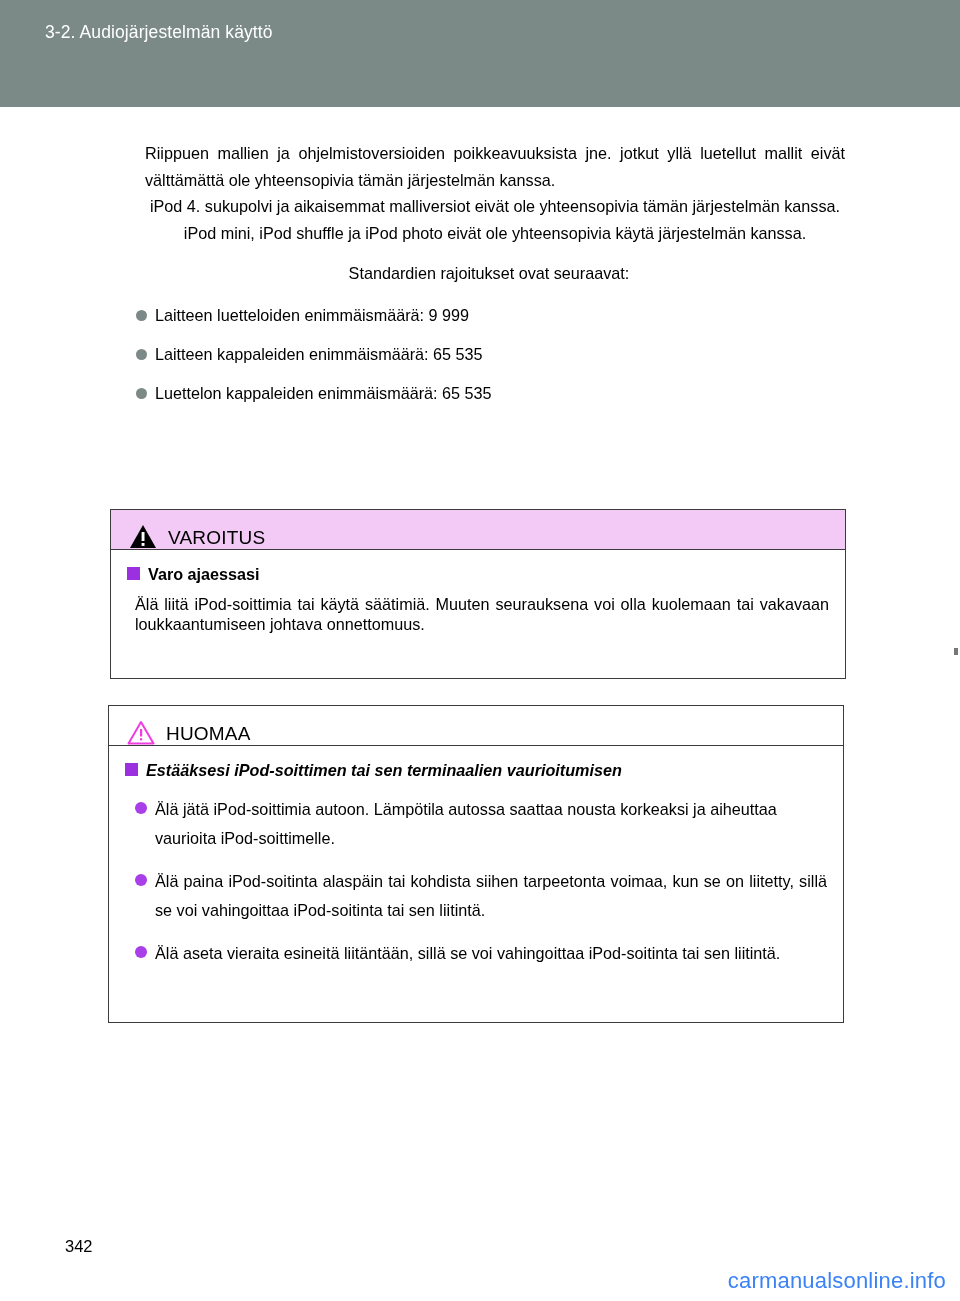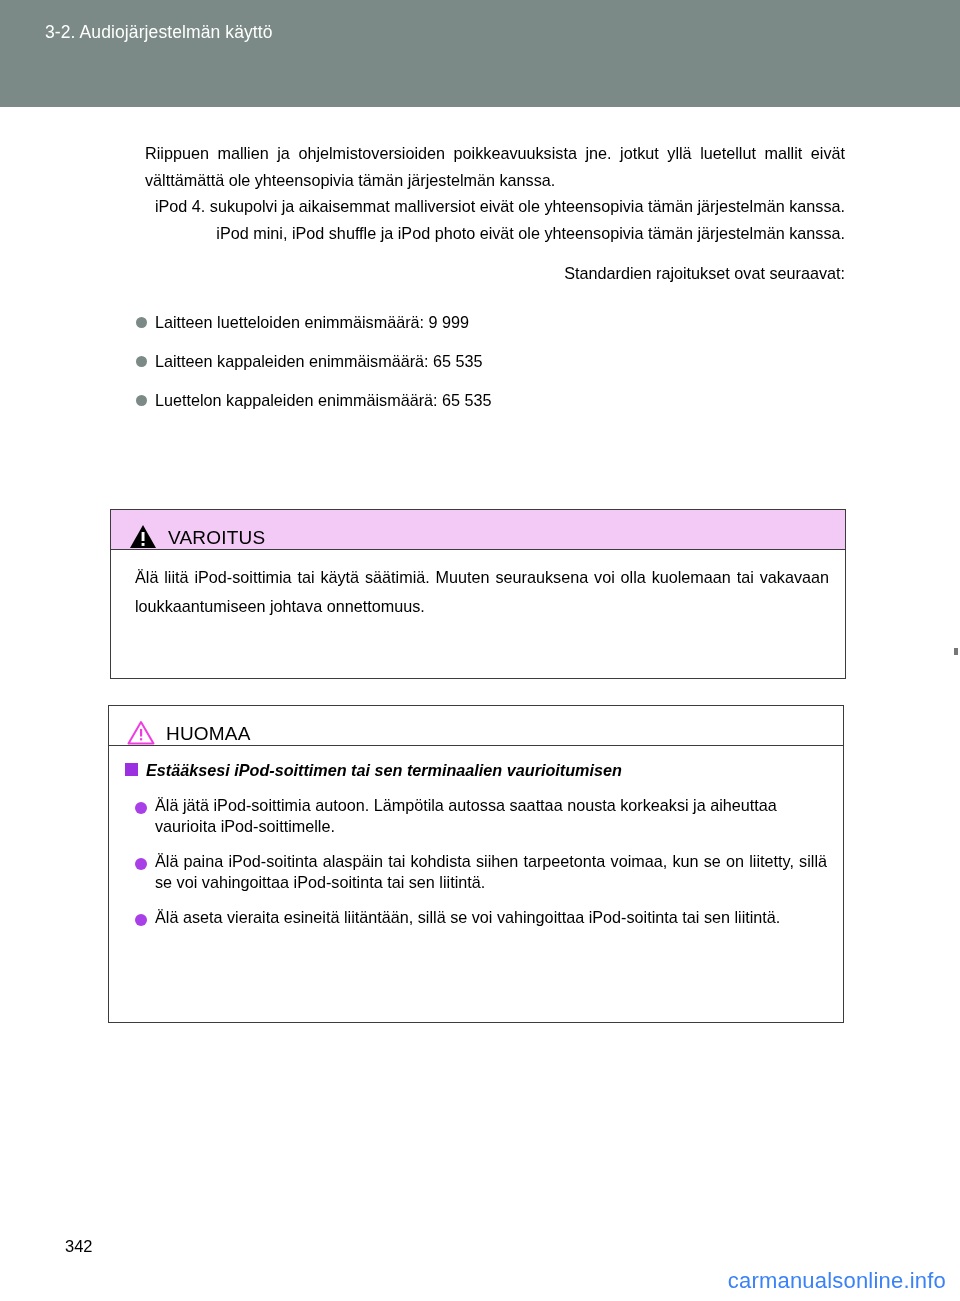--- a/index.html
+++ b/index.html
@@ -51,21 +51,21 @@
     top: 140px;
     width: 712px;
   }
 
   .para {
     font-size: 16.2px;
     line-height: 26.5px;
     text-align: justify;
     margin: 0;
   }
-  .para.nojust { text-align: right; }
+  .para.nojust { text-align: center; }
   .para-block { margin: 0 0 0 12px; }
 
   .spacer-12 { height: 14px; }
 
   
   .glist {
     margin: 0;
     padding: 0;
     list-style: none;
   }
@@ -126,36 +126,36 @@
     position: absolute;
     left: 0px;
     top: 4px;
     width: 13px;
     height: 13px;
     background: #9b30e0;
   }
 
   .notice-text {
     font-size: 16.2px;
-    line-height: 29px;
+    line-height: 20px;
     margin: 0 0 0 8px;
     text-align: justify;
   }
 
   .plist {
     margin: 0;
     padding: 0;
     list-style: none;
   }
   .plist li {
     position: relative;
     padding-left: 22px;
     margin-left: 8px;
     font-size: 16.2px;
-    line-height: 21px;
+    line-height: 29px;
     text-align: justify;
     margin-bottom: 14px;
   }
   .plist li:last-child { margin-bottom: 0; }
   .plist li.nojust { text-align: left; }
   .plist li .p-dot {
     position: absolute;
     left: 2px;
     top: 7px;
     width: 12px;
@@ -189,26 +189,26 @@
   <div class="header-title">3-2. Audiojärjestelmän käyttö</div>
   <div class="edge-mark m1"></div>
 </div>
 <div class="edge-mark m2"></div>
 
 <div class="content">
 
   <div class="para-block">
     <p class="para">Riippuen mallien ja ohjelmistoversioiden poikkeavuuksista jne. jotkut yllä luetellut mallit eivät välttämättä ole yhteensopivia tämän järjestelmän kanssa.</p>
     <p class="para nojust">iPod 4. sukupolvi ja aikaisemmat malliversiot eivät ole yhteensopivia tämän järjestelmän kanssa.</p>
-    <p class="para nojust">iPod mini, iPod shuffle ja iPod photo eivät ole yhteensopivia tämän järjestelmän kanssa.</p>
+    <p class="para nojust">iPod mini, iPod shuffle ja iPod photo eivät ole yhteensopivia käytä järjestelmän kanssa.</p>
   </div>
 
   <div class="spacer-12"></div>
 
-  <p class="para nojust" style="margin-bottom:22px;">Standardien rajoitukset ovat seuraavat:</p>
+  <p class="para nojust" style="margin-bottom:15px;">Standardien rajoitukset ovat seuraavat:</p>
 
   <ul class="glist">
     <li>
       <span class="b-dot"></span>
       <span>Laitteen luetteloiden enimmäismäärä: 9 999</span>
     </li>
     <li>
       <span class="b-dot"></span>
       <span>Laitteen kappaleiden enimmäismäärä: 65 535</span>
     </li>
@@ -223,20 +223,24 @@
 <div class="notice" style="left:110px; top:509px; width:736px; height:170px;">
   <div class="notice-head warn">
     <svg class="tri" width="28" height="25" viewBox="0 0 28 25">
       <polygon points="14,1 27,24 1,24" fill="#000000"></polygon>
       <rect x="12.6" y="8" width="2.9" height="9" fill="#ffffff"></rect>
       <rect x="12.6" y="19" width="2.9" height="2.9" fill="#ffffff"></rect>
     </svg>
     <span class="htxt">VAROITUS</span>
   </div>
   <div class="notice-body">
+    <p class="sq-head">
+      <span class="sq"></span>
+      <span>Varo ajaessasi</span>
+    </p>
     <p class="notice-text">Älä liitä iPod-soittimia tai käytä säätimiä. Muuten seurauksena voi olla kuolemaan tai vakavaan loukkaantumiseen johtava onnettomuus.</p>
   </div>
 </div>
 
 <div class="notice" style="left:108px; top:705px; width:736px; height:318px;">
   <div class="notice-head caut">
     <svg class="tri" width="28" height="25" viewBox="0 0 28 25">
       <polygon points="14,2 26.5,23.5 1.5,23.5" fill="none" stroke="#f03ce0" stroke-width="2" stroke-linejoin="round"></polygon>
       <rect x="13" y="9" width="2.2" height="7.5" fill="#f03ce0"></rect>
       <rect x="13" y="18.2" width="2.2" height="2.2" fill="#f03ce0"></rect>

